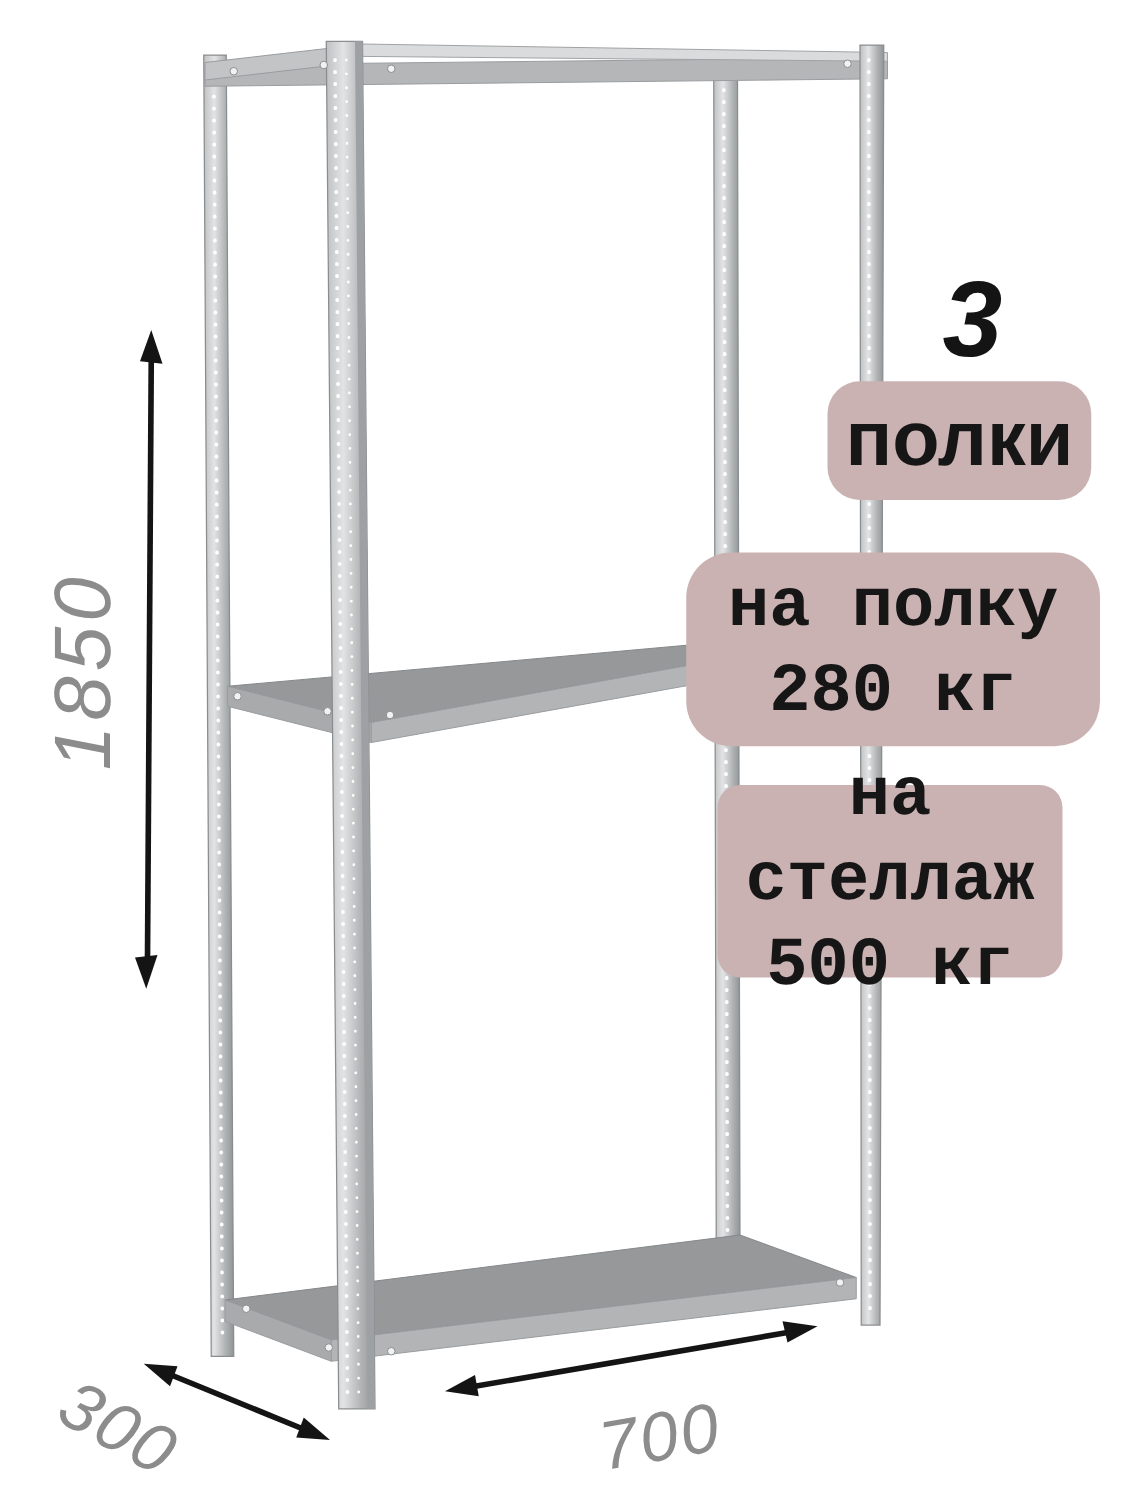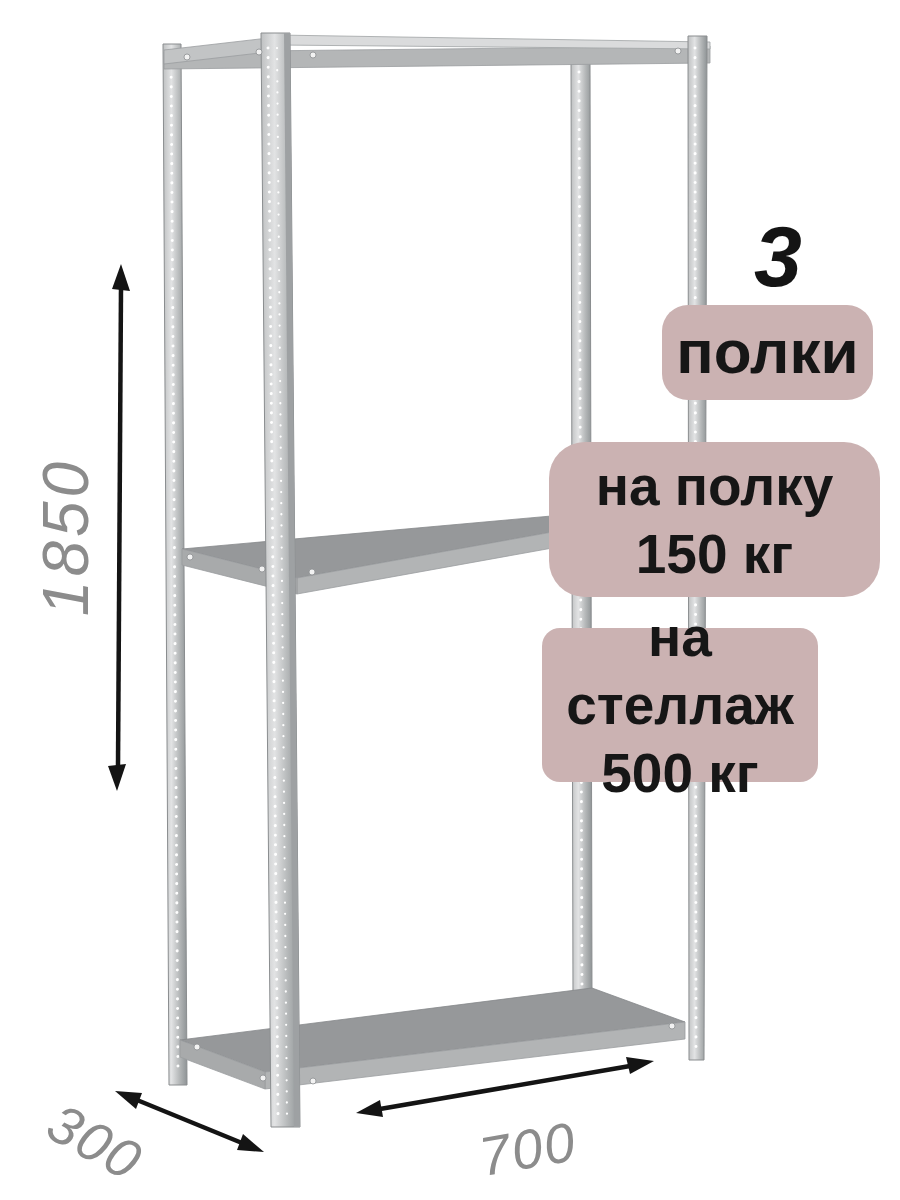--- a/index.html
+++ b/index.html
@@ -19,24 +19,24 @@
     font-weight:700;
     text-align:center;
     font-family:"Liberation Sans", sans-serif;
   }
   .badge-count {
     left:662px; top:305px; width:211px; height:95px;
     border-radius:26px; font-size:62px; line-height:94px;
   }
   .badge-two {
     display:flex; flex-direction:column; justify-content:center;
-    font-size:55px; line-height:68px;
+    font-size:55px; line-height:68px;font-family:Liberation Mono, monospace;
   }
   .badge-shelf-load { left:549px; top:442px; width:331px; height:155px; border-radius:36px; }
-  .badge-rack-load  { left:542px; top:628px; width:276px; height:154px; border-radius:18px; }
+  .badge-rack-load  { left:574px; top:628px; width:276px; height:154px; border-radius:18px; }
 
   .count-number {
     position:absolute;
     left:731px; top:206px; width:94px; height:100px;
     font-size:86px; line-height:100px;
     font-style:italic; font-weight:700;
     color:#141414; text-align:center;
   }
 
   .dim {
@@ -148,21 +148,21 @@
   <div class="dim dim-width">700</div>
 
   <div class="count-number">3</div>
 
   <div class="badge badge-count">
     <span>полки</span>
   </div>
 
   <div class="badge badge-two badge-shelf-load">
     <div>на полку</div>
-    <div>150 кг</div>
+    <div>280 кг</div>
   </div>
 
   <div class="badge badge-two badge-rack-load">
     <div>на стеллаж</div>
     <div>500 кг</div>
   </div>
 
 </div>
 
 </body></html>

